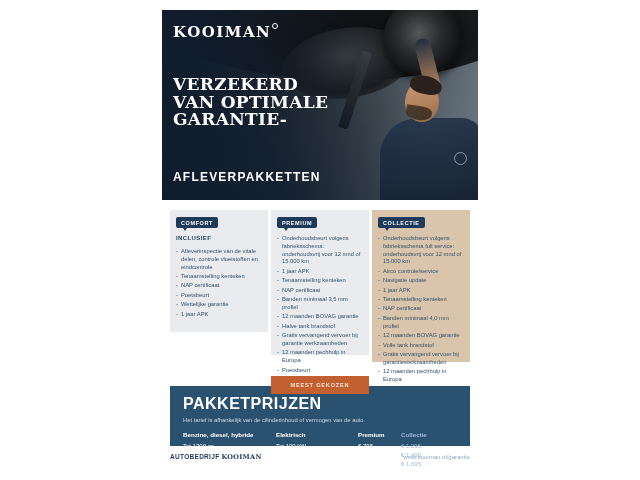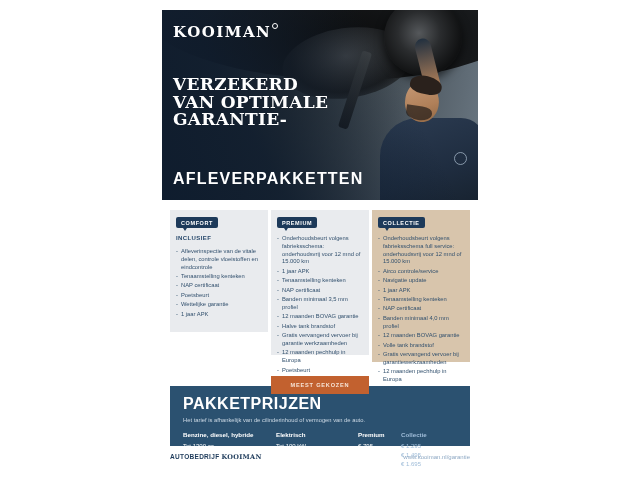--- a/index.html
+++ b/index.html
@@ -25,21 +25,21 @@
           background:linear-gradient(150deg,#c79a77 0%,#b08059 60%,#8f6644 100%); border-radius:46% 54% 48% 52%; transform:rotate(10deg); }
   .hero-mech-hair { position:absolute; left:248px; top:66px; width:32px; height:18px; background:#2a211c; border-radius:50% 50% 40% 40%; transform:rotate(12deg); }
   .hero-mech-beard { position:absolute; left:244px; top:96px; width:26px; height:14px; background:rgba(42,33,28,.75); border-radius:0 40% 50% 50%; transform:rotate(8deg); }
   .hero-mech-arm { position:absolute; left:258px; top:28px; width:16px; height:58px; background:linear-gradient(#22303f,#b08059 85%); border-radius:8px; transform:rotate(-14deg); }
   .hero-overlay { position:absolute; inset:0;
           background:linear-gradient(62deg, rgba(14,28,46,.96) 0%, rgba(14,28,46,.82) 30%, rgba(14,28,46,.35) 55%, rgba(14,28,46,0) 72%); }
   .hero-logo { position:absolute; left:11px; top:13px; color:#fff; font-family:"DejaVu Serif", serif; font-weight:bold; font-size:15px; letter-spacing:1.5px; }
   .hero-logo-mark { display:inline-block; width:6px; height:6px; border:1px solid #fff; border-radius:50%; vertical-align:top; margin-left:1px; }
   .hero-headline { position:absolute; left:11px; top:66px; color:#fff; font-family:"DejaVu Serif", serif;
           font-weight:bold; font-size:17px; line-height:1.04; letter-spacing:.3px; }
-  .hero-tagline { position:absolute; left:11px; top:160px; color:#fff; font-weight:bold; font-size:16px; letter-spacing:1.2px; }
+  .hero-tagline { position:absolute; left:11px; top:160px; color:#fff; font-weight:bold; font-size:12px; letter-spacing:1.2px; }
 
   
   .cards { display:flex; gap:3px; margin:10px 10px 0; align-items:flex-start; }
   .card { flex:1 1 0; background:#e9ebee; padding:7px 6px; display:flex; flex-direction:column; }
   .card-comfort { height:122px; }
   .card-premium { height:145px; }
   .card-collectie { height:152px; background:#d8c5ac; }
   .badge { position:relative; display:inline-block; align-self:flex-start; background:#1d3a5a; color:#fff;
            font-size:5.5px; font-weight:bold; letter-spacing:.6px; padding:2.5px 5px; border-radius:2px; }
   .badge::after { content:""; position:absolute; left:7px; bottom:-3px;

